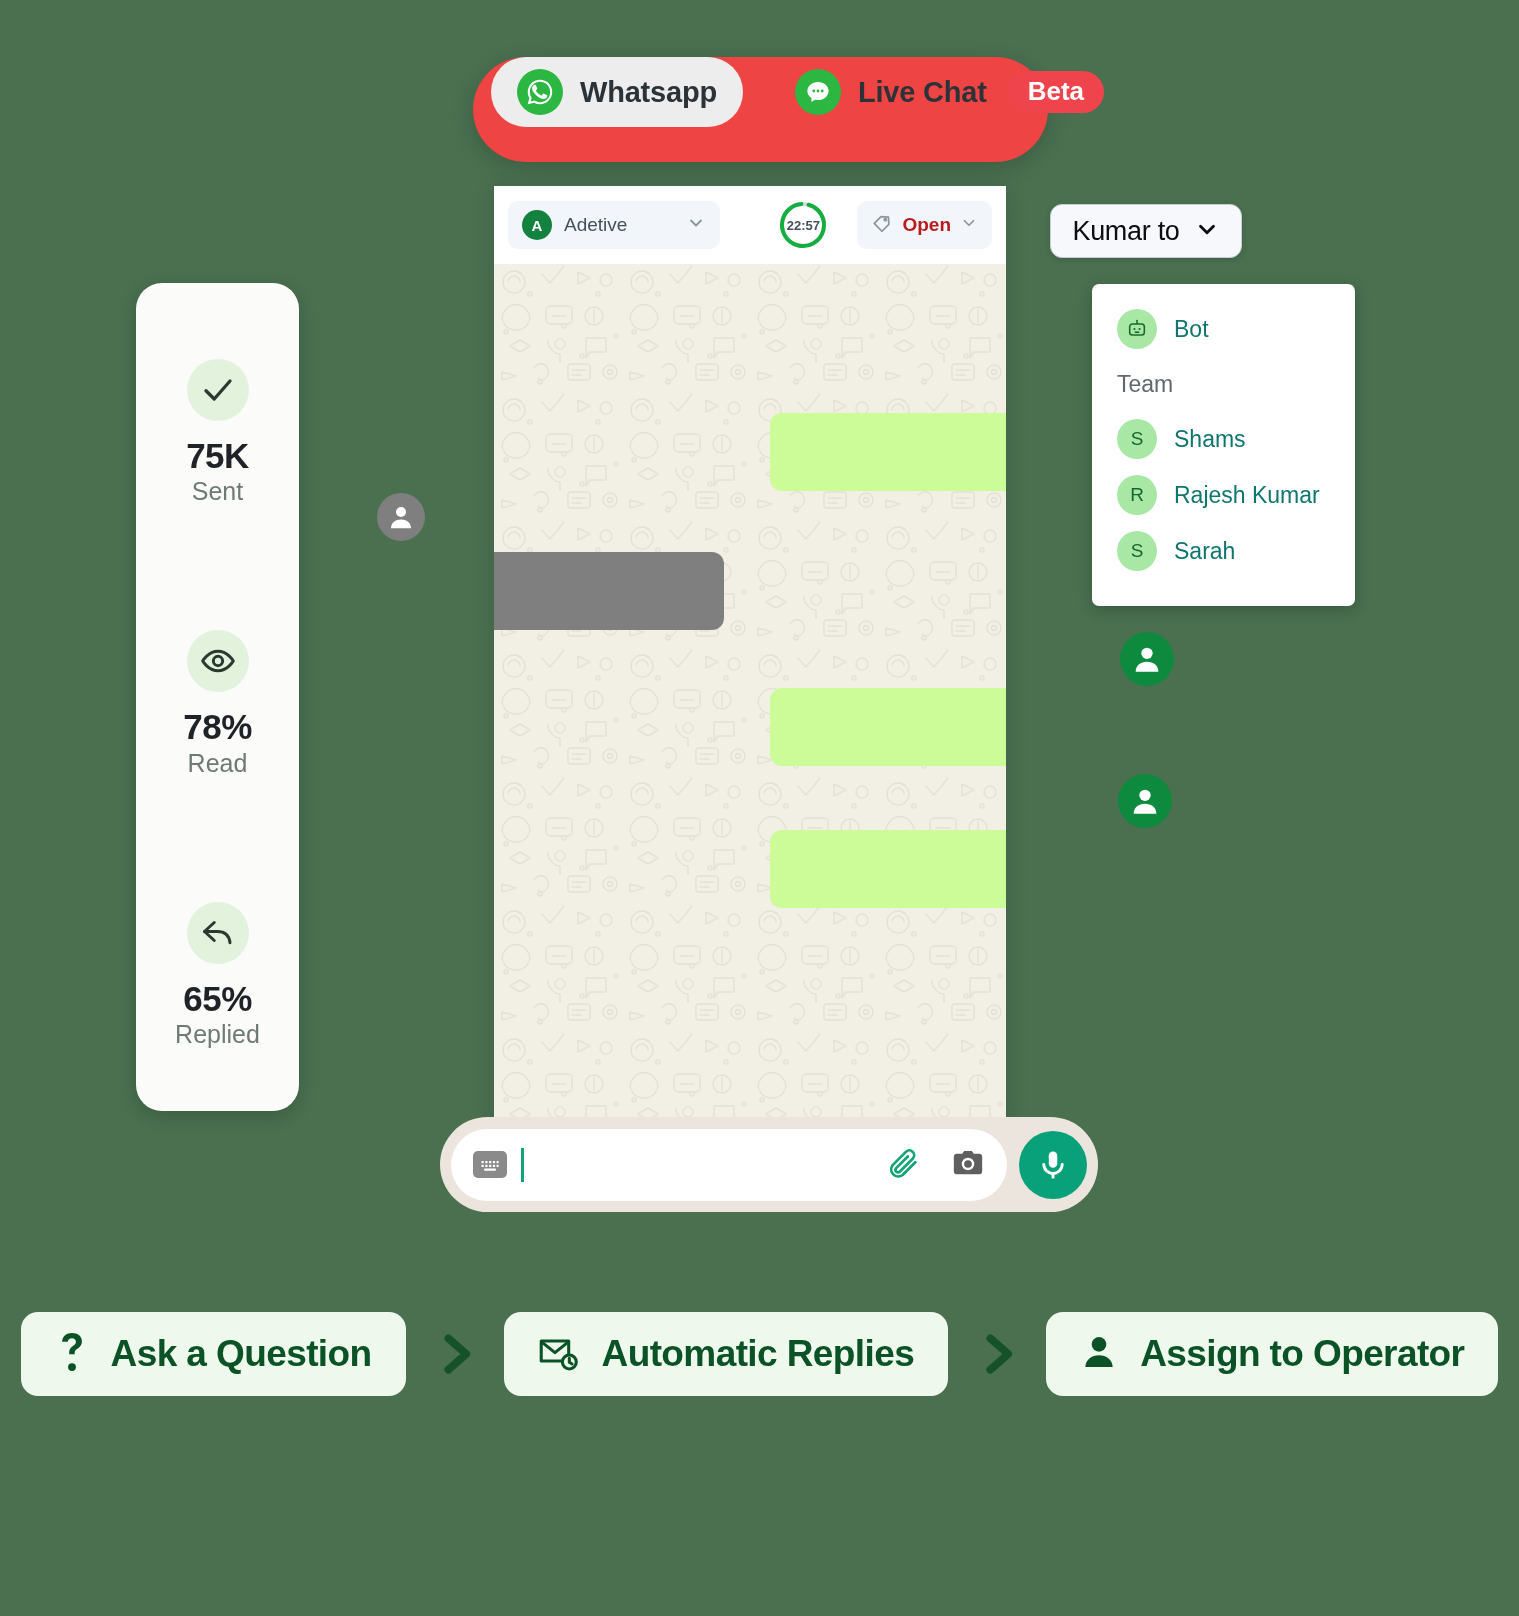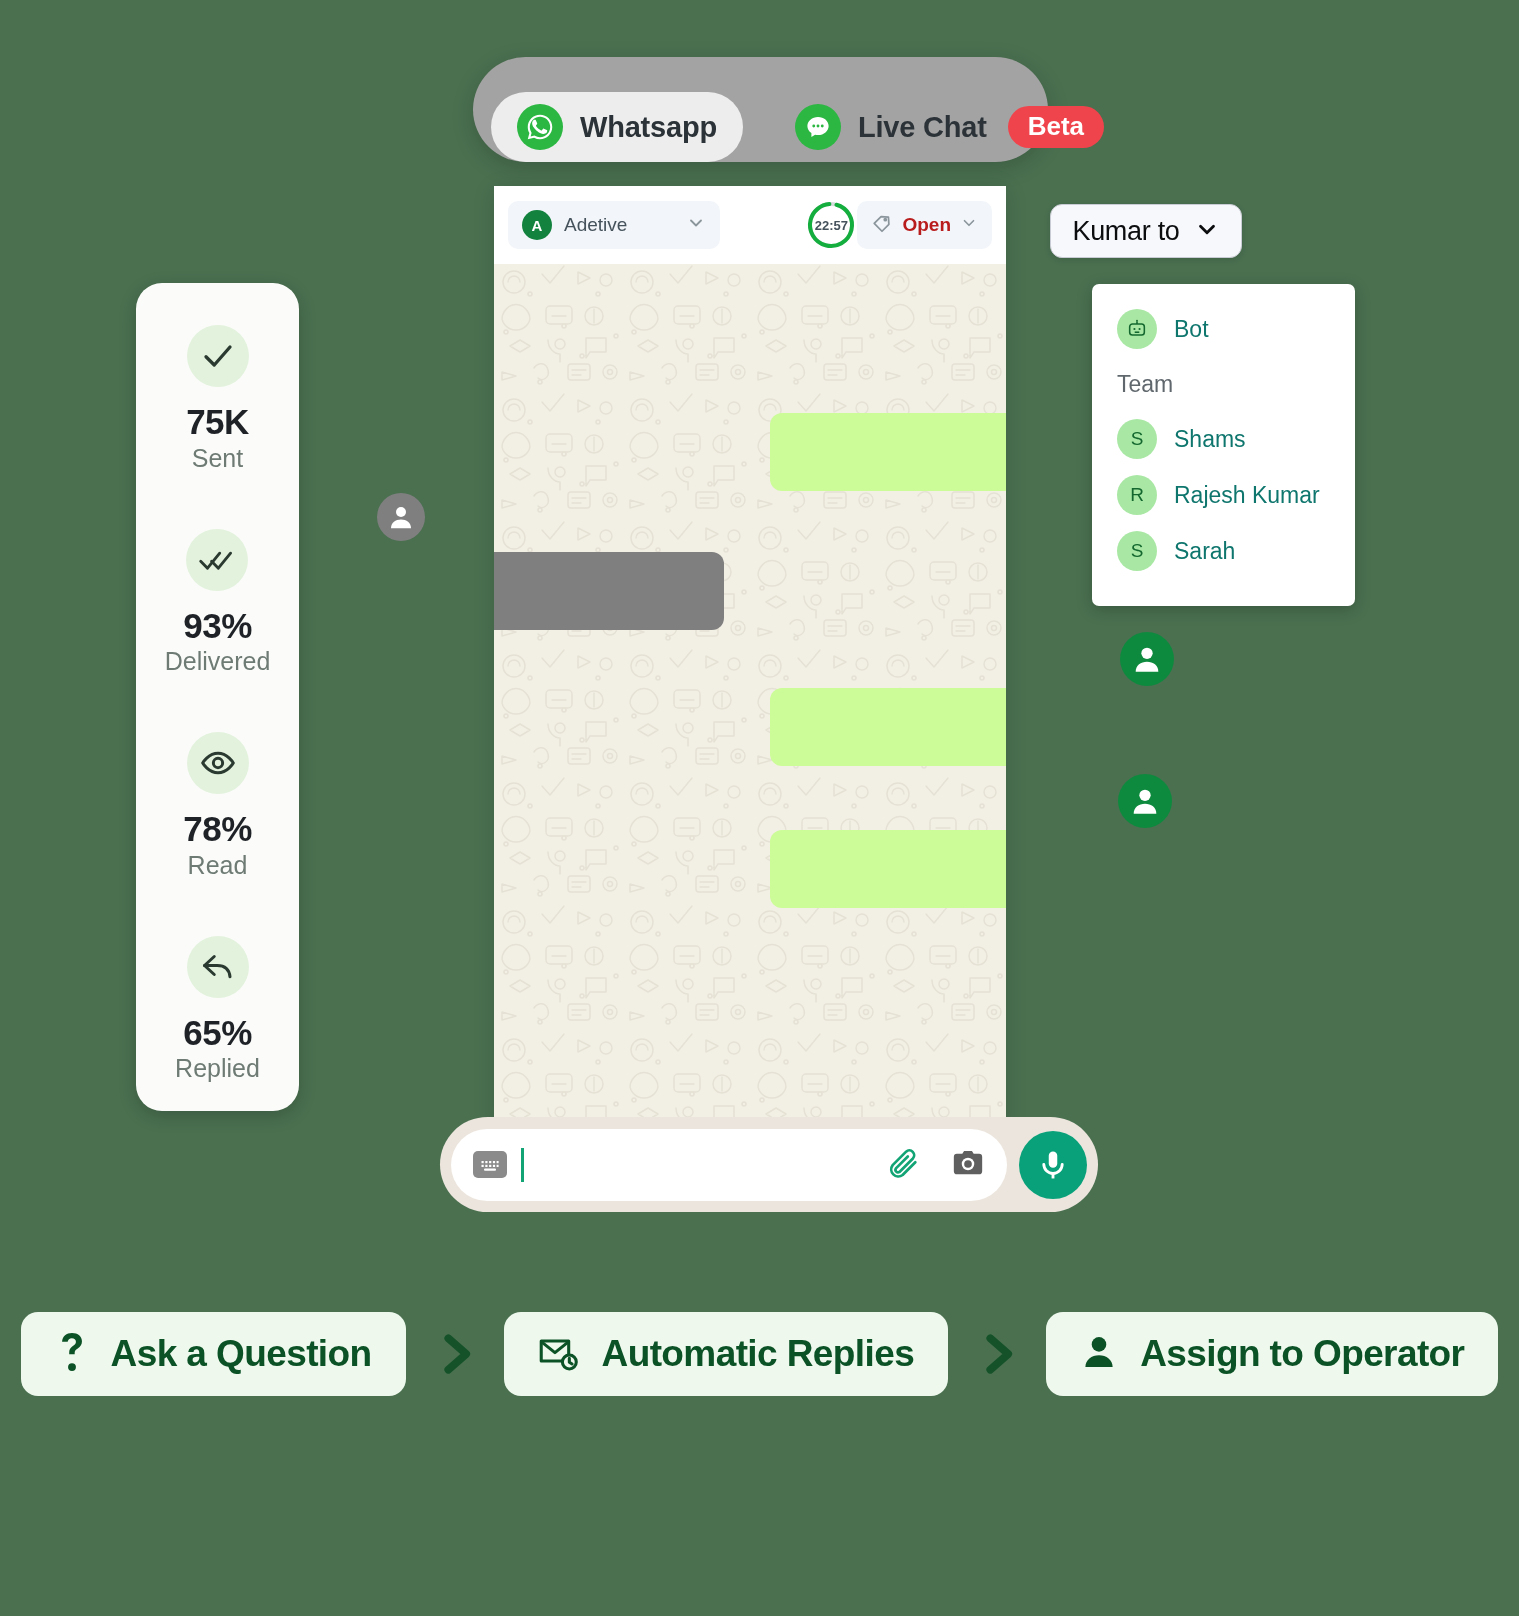--- a/index.html
+++ b/index.html
@@ -9,25 +9,25 @@
     font-family: "Liberation Sans", sans-serif;
     position: relative;
     overflow: hidden;
   }
 
   
   .channel-switcher {
     position: absolute;
     left: 473px; top: 57px;
     width: 575px; height: 105px;
-    background: #a3a3a3;
+    background: #ef4444;
     border-radius: 54px;
     box-shadow: 0 6px 22px rgba(0,0,0,0.18);
     display: flex;
-    align-items: flex-end;
+    align-items: flex-start;
     padding: 0 18px;
     gap: 26px;
   }
   .chan {
     display: flex; align-items: center; gap: 17px;
     height: 70px; padding: 0 26px; border-radius: 38px;
   }
   .chan.active { background: #ededed; }
   .chan-label {
     font-size: 29px; font-weight: bold; color: #2c3338;
@@ -65,21 +65,21 @@
     background: #f2f5f9; border-radius: 10px;
     height: 48px; padding: 0 14px; min-width: 212px;
   }
   .contact-av {
     width: 30px; height: 30px; border-radius: 50%;
     background: #13823f; color: #fff;
     font-size: 15px; font-weight: bold;
     display: flex; align-items: center; justify-content: center;
   }
   .contact-name { font-size: 19px; color: #45525c; flex: 1; }
-  .hdr-right { margin-left: auto; display: flex; align-items: center; gap: 0; }
+  .hdr-right { margin-left: auto; display: flex; align-items: center; gap: 28px; }
   .timer-ring {
     width: 52px; height: 52px; position: relative;
     display: flex; align-items: center; justify-content: center;
   }
   .timer-text {
     font-size: 13px; color: #45525c; font-weight: bold;
     position: relative; z-index: 2;
   }
   .status-pill {
     display: flex; align-items: center; gap: 9px;
@@ -407,30 +407,20 @@
   <div class="stat">
     <span class="stat-ic">
       <svg width="36" height="36" viewBox="0 0 24 24" fill="none" stroke="#2a3a30" stroke-width="2.2" stroke-linecap="round" stroke-linejoin="round">
           <polyline points="4 12.5 9.5 18 20 6"></polyline>
         </svg>
     </span>
     <span class="stat-val">75K</span>
     <span class="stat-lbl">Sent</span>
   </div>
 
-  <div class="stat">
-    <span class="stat-ic">
-      <svg width="38" height="38" viewBox="0 0 28 24" fill="none" stroke="#2a3a30" stroke-width="2.1" stroke-linecap="round" stroke-linejoin="round">
-        <polyline points="2 13 7 18 16 7"></polyline>
-          <polyline points="10 13 15 18 24 7"></polyline>
-      </svg>
-    </span>
-    <span class="stat-val">93%</span>
-    <span class="stat-lbl">Delivered</span>
-  </div>
 
   <div class="stat">
     <span class="stat-ic">
       <svg width="36" height="36" viewBox="0 0 24 24" fill="none" stroke="#2a3a30" stroke-width="2" stroke-linecap="round" stroke-linejoin="round">
         <path d="M1.8 12S5.5 5.5 12 5.5 22.2 12 22.2 12 18.5 18.5 12 18.5 1.8 12 1.8 12z"></path>
         <circle cx="12" cy="12" r="3.1"></circle>
       </svg>
     </span>
     <span class="stat-val">78%</span>
     <span class="stat-lbl">Read</span>

